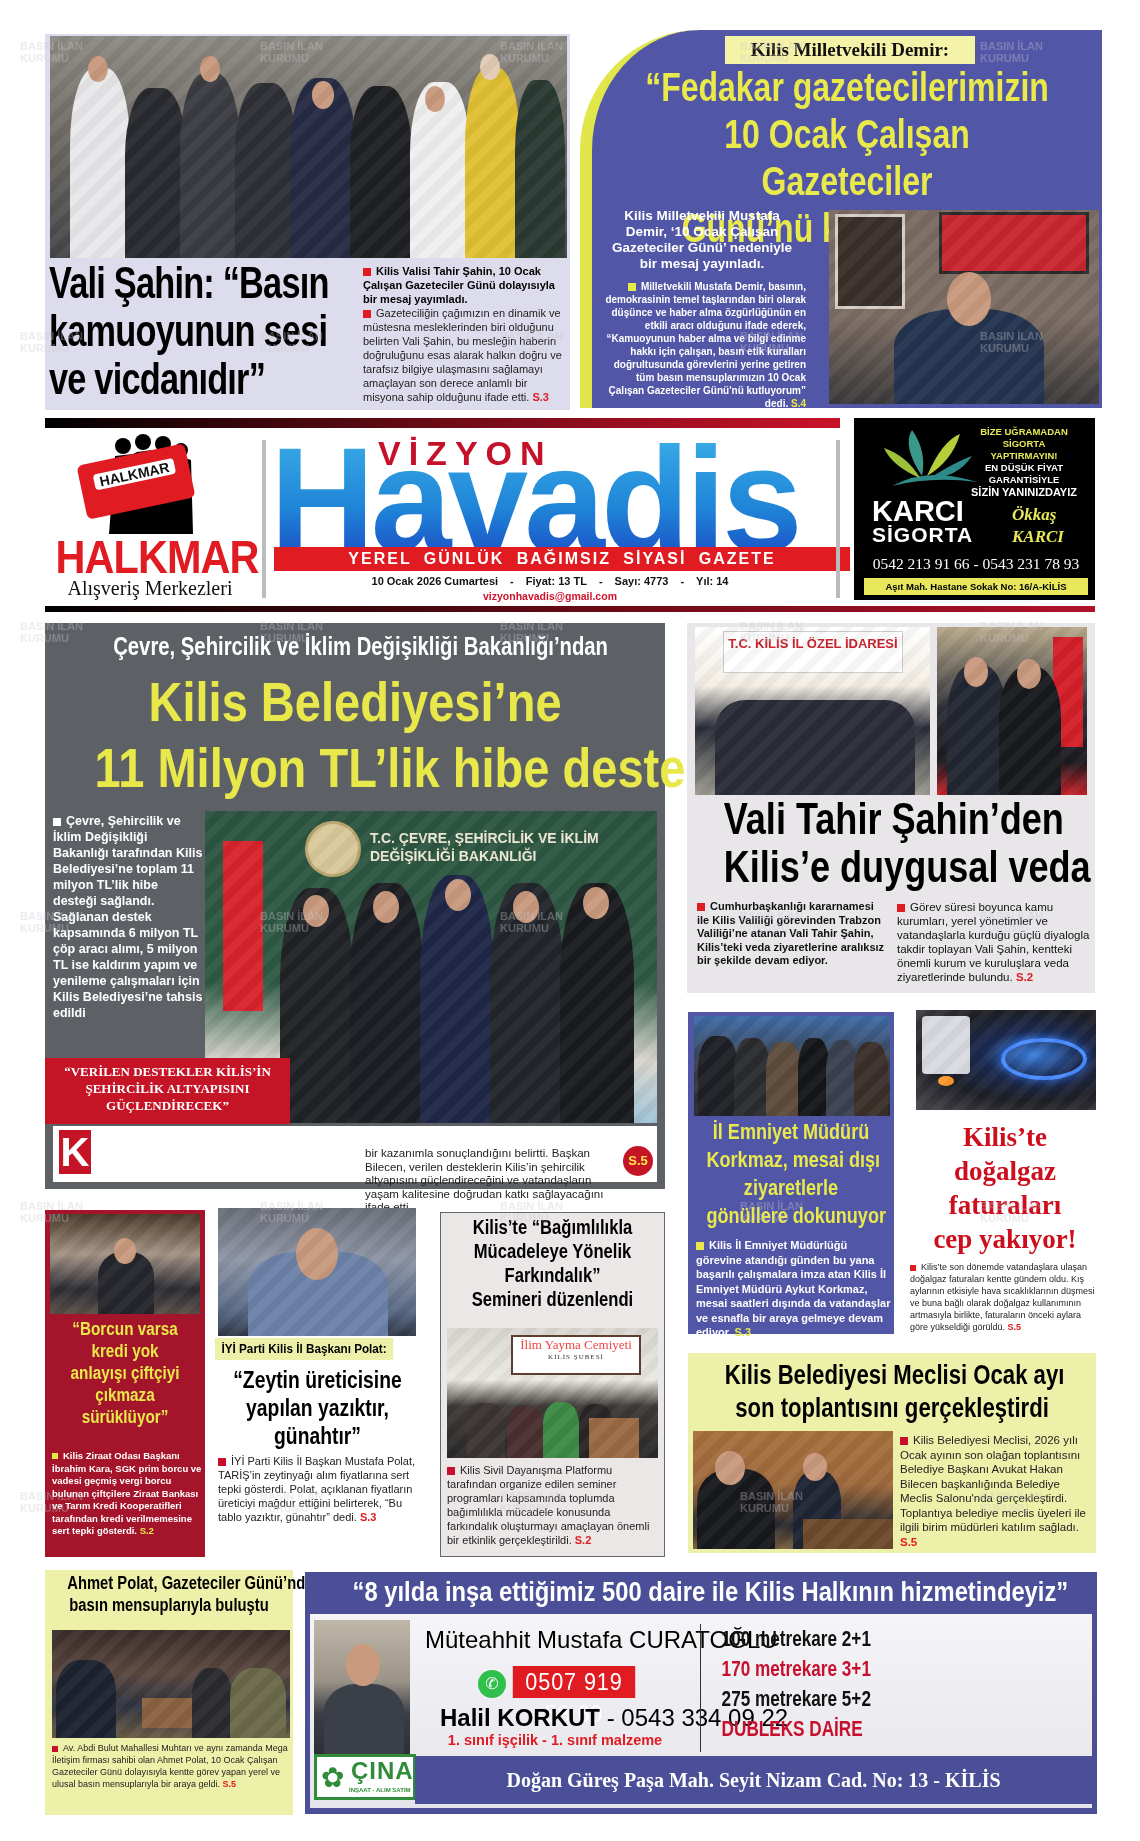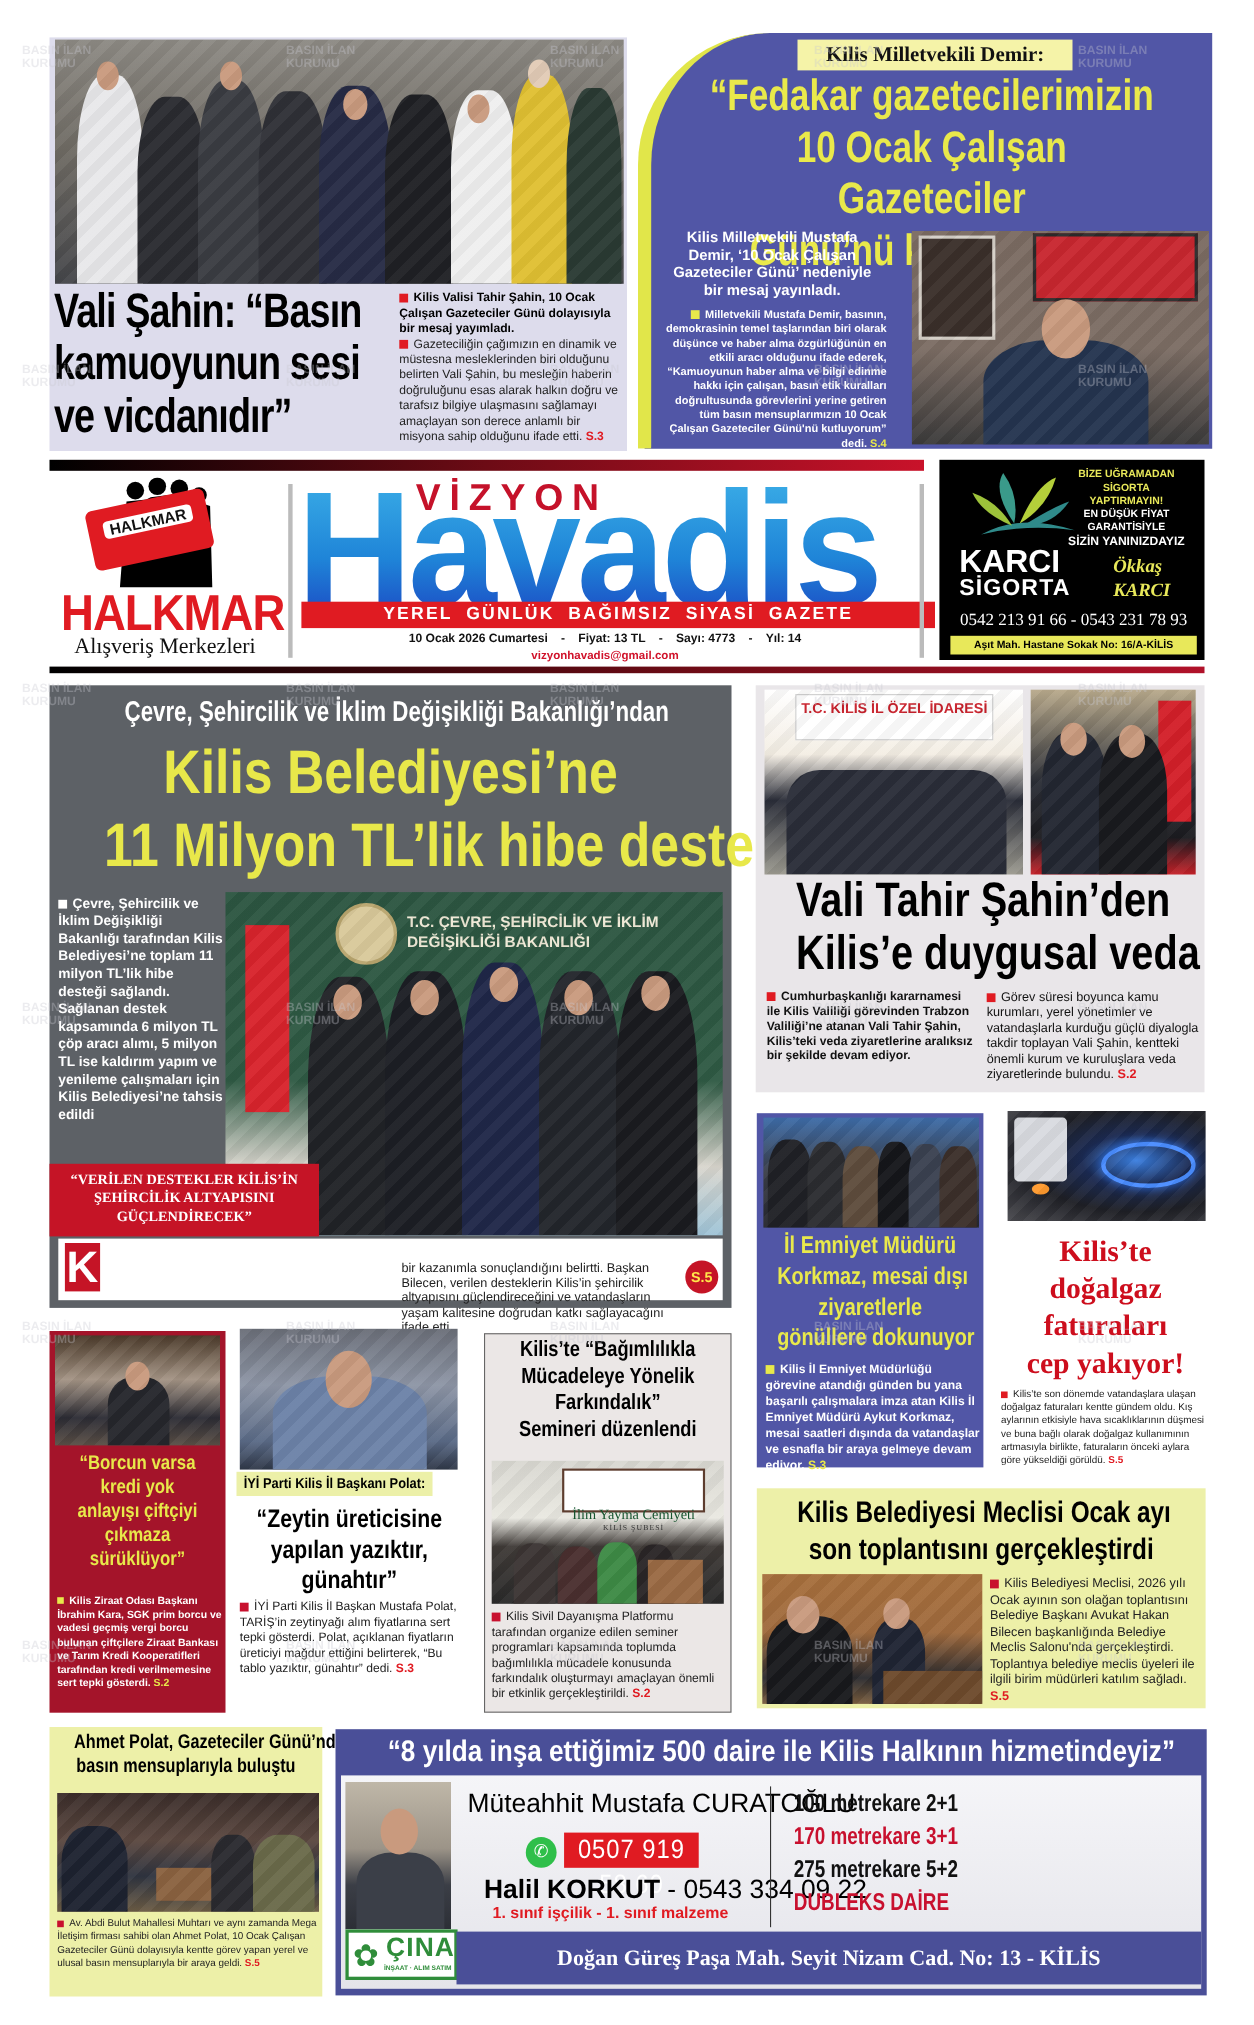--- a/index.html
+++ b/index.html
@@ -103,21 +103,21 @@
   #story-zeytin .photo { left: 3px; top: 0; width: 198px; height: 128px; background: linear-gradient(180deg,#6a6e78 0%,#8e96a6 40%,#5a6a86 80%,#303848 100%); }
   #zeytin-kicker { position: absolute; left: 0; top: 130px; width: 198px; height: 22px; background: #ecf0a8; color: #000; font-weight: 900; font-size: 13px; line-height: 22px; text-align: center; white-space: nowrap; transform: scaleX(0.9); transform-origin: left top; }
   #zeytin-headline { position: absolute; left: 0; top: 158px; width: 205px; text-align: center; color: #000; font-size: 23px; line-height: 28px; font-weight: 900; transform: scaleX(0.84); transform-origin: center top; white-space: nowrap; }
   #zeytin-body { position: absolute; left: 3px; top: 246px; width: 200px; font-size: 11px; line-height: 14px; color: #222; }
 
   
   #story-bagim { left: 440px; top: 1212px; width: 225px; height: 345px; background: #ebe7e6; border: 1px solid #666; }
   #bagim-headline { position: absolute; left: 0; top: 2px; width: 100%; text-align: center; color: #000; font-size: 20px; line-height: 24px; font-weight: 900; transform: scaleX(0.83); transform-origin: center top; white-space: nowrap; }
   #story-bagim .photo { left: 6px; top: 115px; width: 211px; height: 130px; background: linear-gradient(180deg,#d9d8d1 0%,#e9e8e1 40%,#3f3a37 60%,#2a2a2a 100%); }
   #bagim-sign { position: absolute; left: 70px; top: 122px; width: 130px; height: 40px; background: #fff; border: 2px solid #5d3d2e; text-align: center; z-index: 2; }
-  #bagim-sign .t1 { font-family: "Liberation Serif", serif; font-size: 13px; color: #14532d; margin-top: 32px; }
+  #bagim-sign .t1 { font-family: "Liberation Serif", serif; font-size: 13px; color: #ef4444; }
   #bagim-sign .t2 { font-family: "Liberation Serif", serif; font-size: 7px; letter-spacing: 1px; color: #333; }
   #bagim-body { position: absolute; left: 6px; top: 250px; width: 212px; font-size: 11px; line-height: 14px; color: #222; }
 
   
   #story-meclis { left: 688px; top: 1353px; width: 408px; height: 200px; background: #edf0a8; }
   #meclis-headline { position: absolute; left: 0; top: 6px; width: 100%; text-align: center; color: #000; font-size: 27px; line-height: 33px; font-weight: 900; transform: scaleX(0.82); transform-origin: center top; white-space: nowrap; }
   #story-meclis .photo { left: 5px; top: 78px; width: 200px; height: 118px; background: linear-gradient(180deg,#a76f3c 0%,#9f6a3d 45%,#2a2a2e 80%,#7a5e3f 100%); }
   #meclis-body { position: absolute; left: 212px; top: 80px; width: 194px; font-size: 11.5px; line-height: 14.5px; color: #222; }
 
   

